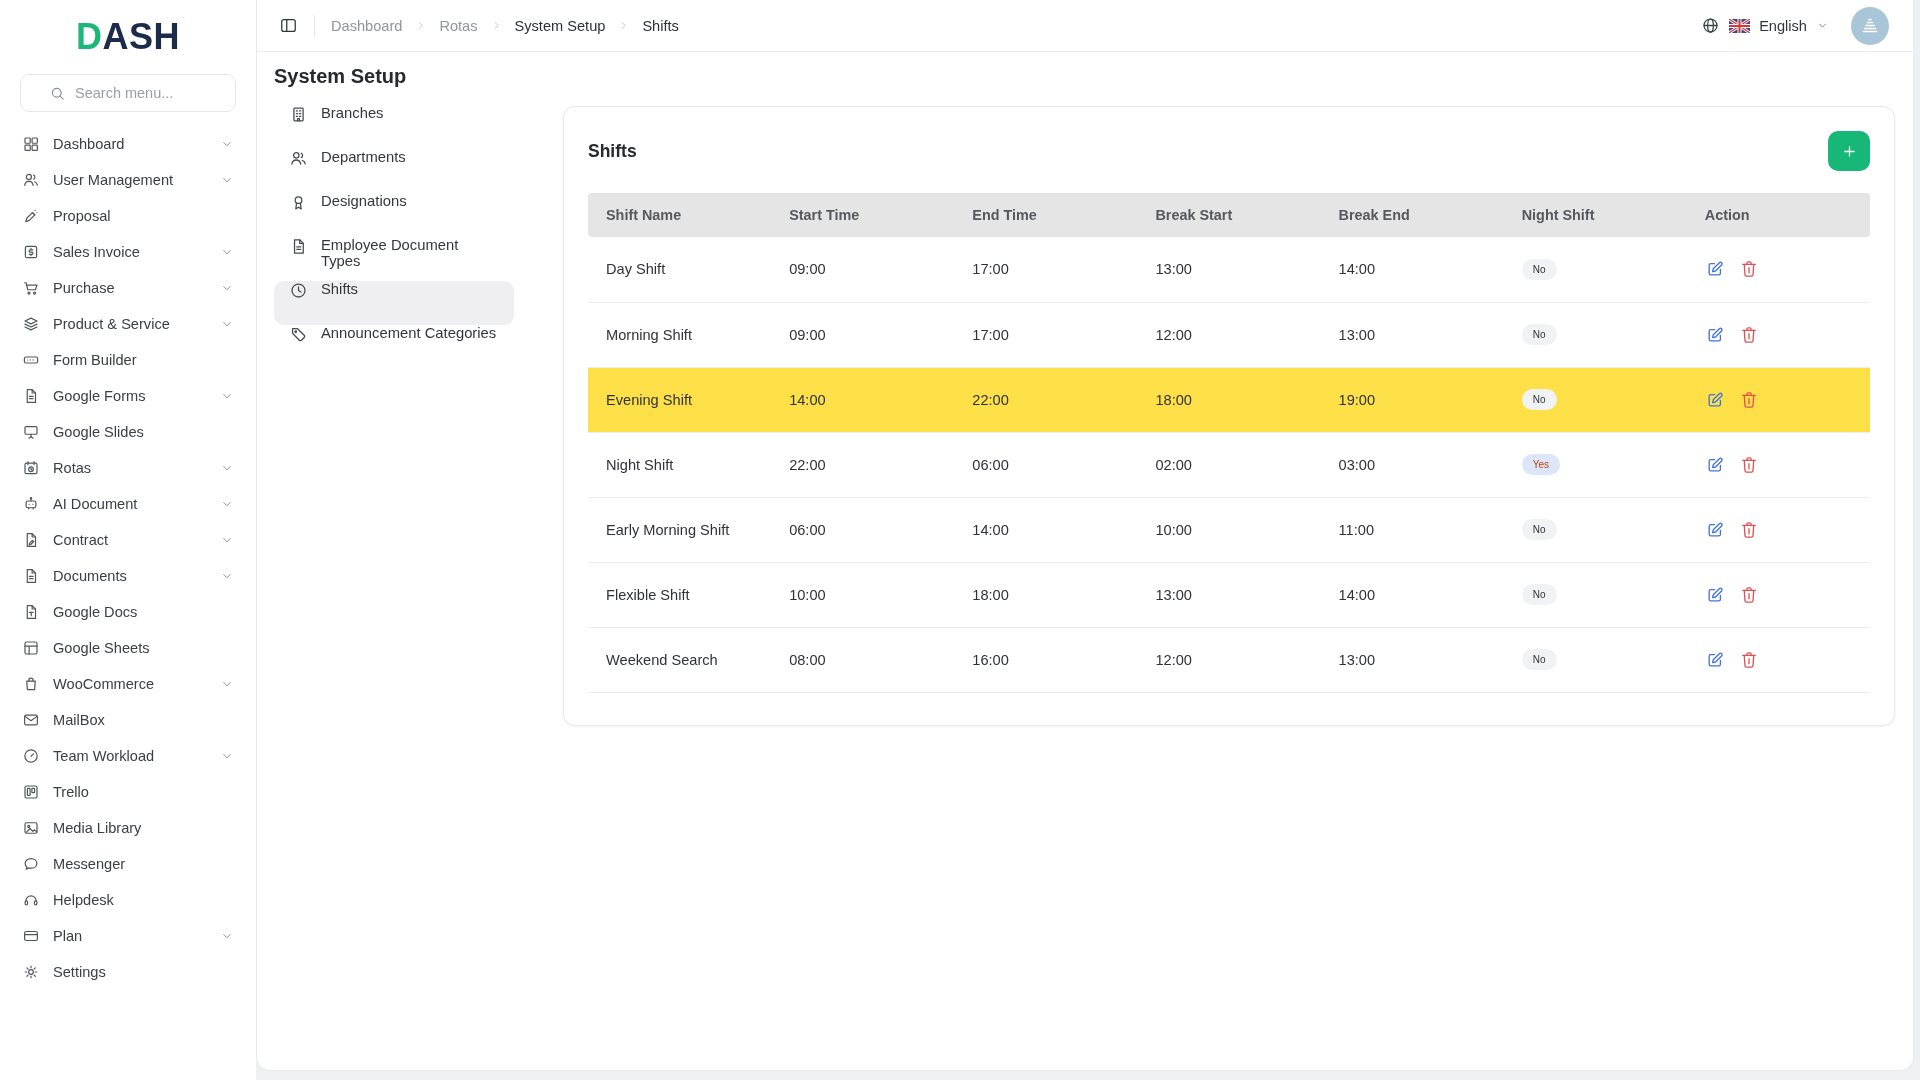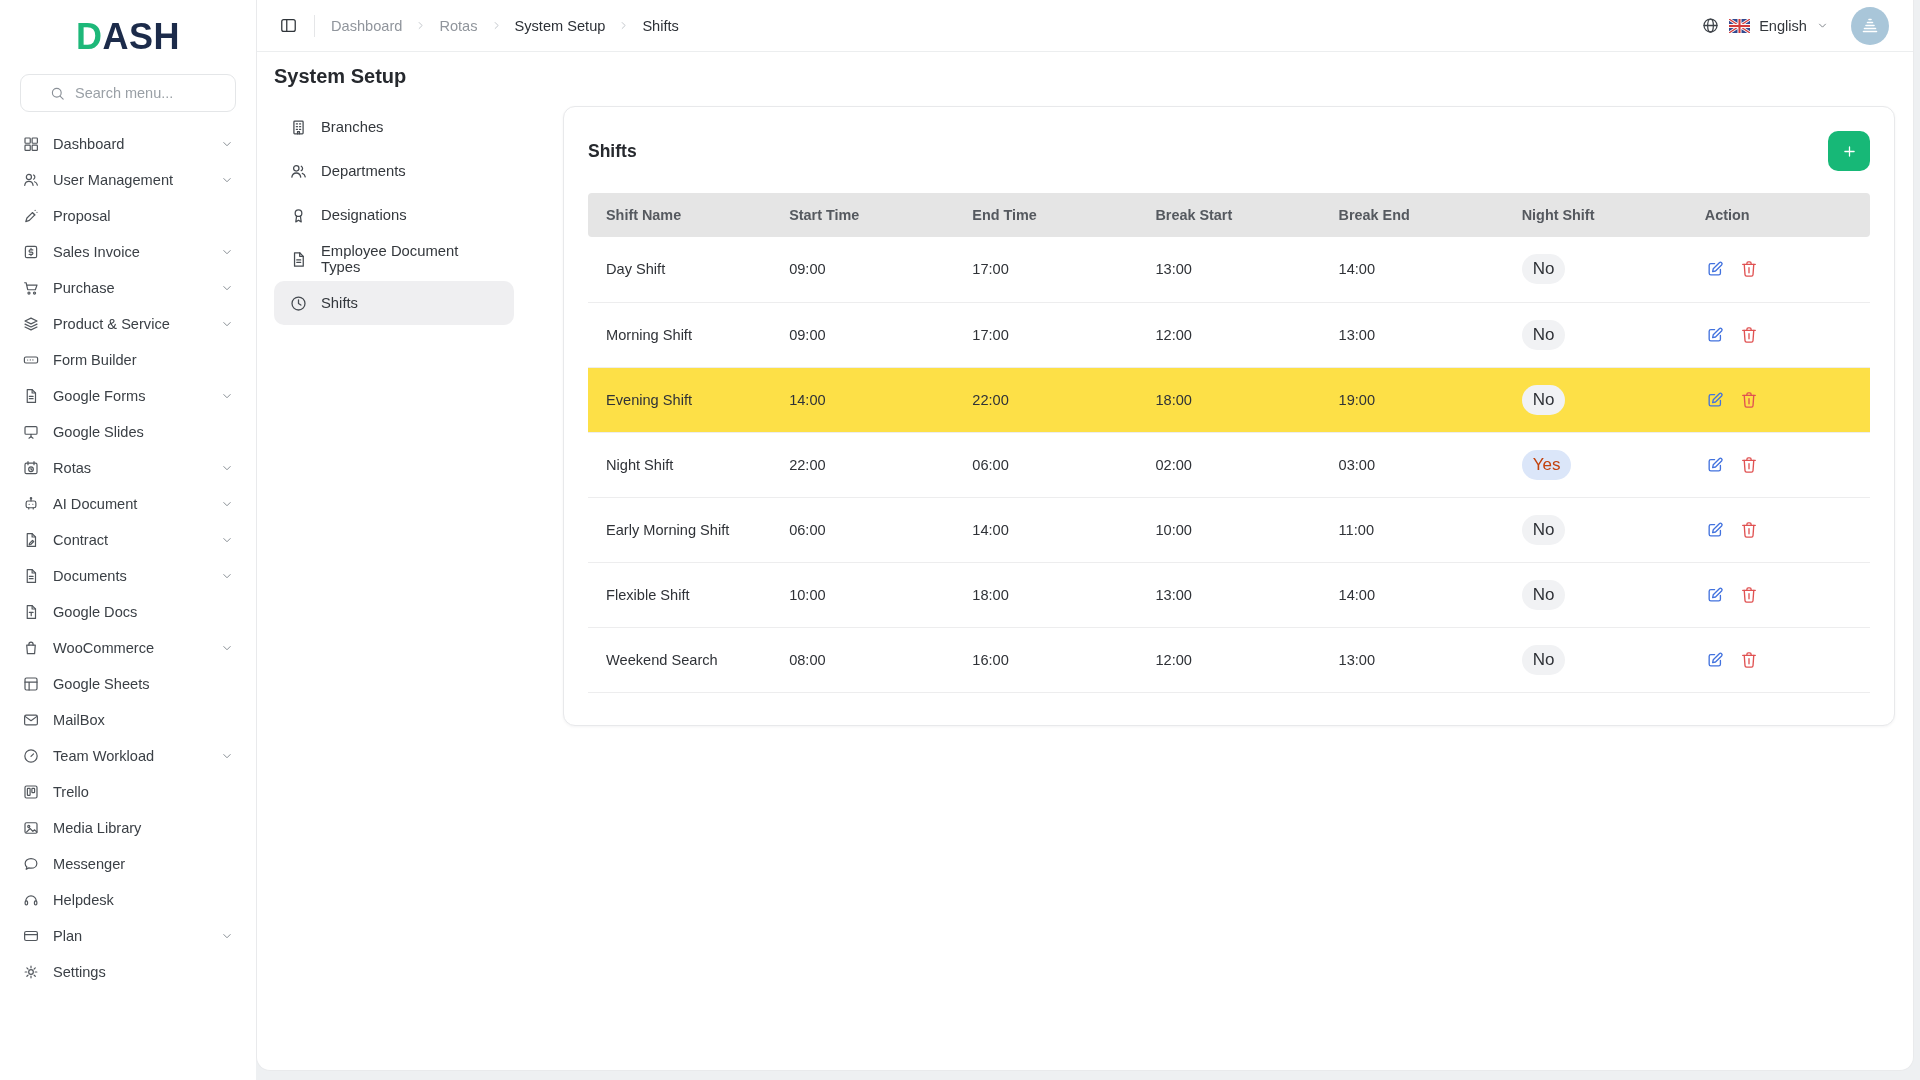--- a/index.html
+++ b/index.html
@@ -45,37 +45,37 @@
   .lang .flag svg { width:21px; height:14px; }
   .lang .chev { color:#6f757c; } .lang .chev svg { width:13px; height:13px; }
   .avatar { width:38px; height:38px; border-radius:50%; background:#a9c6d9; display:flex; align-items:center; justify-content:center; margin-left:22px; cursor:pointer; }
   .avatar svg { width:24px; height:24px; }
 
   
   .content { flex:1; display:flex; align-items:flex-start; padding:12px 18px 0 17px; gap:49px; }
   .left-col { width:240px; min-width:240px; }
   .page-title { font-size:20px; font-weight:700; color:#26292e; margin:1px 0 17px; }
   .setup-menu { display:flex; flex-direction:column; }
-  .setup-item { height:44px; display:flex; align-items:center; gap:13px; padding:0 15px; border-radius:10px; font-size:14.8px; font-weight:500; color:#33373c; cursor:pointer; }
+  .setup-item { height:44px; display:flex; gap:13px; padding:0 15px; border-radius:10px; font-size:14.8px; font-weight:500; color:#33373c; cursor:pointer; }
   .setup-item[data-active="true"] { background:#efeff1; }
   .setup-item .icon { color:#464b51; } .setup-item .icon svg { width:19px; height:19px; }
 
   .card { flex:1; margin-top:42px; background:#fff; border:1px solid #e8e9eb; border-radius:12px; box-shadow:0 1px 3px rgba(16,24,40,.05); padding:0 24px 28px; height:620px; }
   .card-head { display:flex; align-items:center; justify-content:space-between; padding:24px 0 22px; }
   .card-title { font-size:17.5px; font-weight:700; color:#26292e; }
   .add-btn { width:42px; height:40px; border-radius:10px; background:#17b877; border:none; color:#fff; display:flex; align-items:center; justify-content:center; cursor:pointer; }
   .add-btn svg { width:17px; height:17px; fill:none; stroke:#fff; stroke-width:1.8; stroke-linecap:round; }
 
   table { width:100%; border-collapse:collapse; table-layout:fixed; font-size:14.6px; color:#2f3237; }
   thead th { background:#e5e5e5; height:44px; font-weight:600; font-size:14.4px; color:#55595f; text-align:left; padding:0 18px; }
   thead th:first-child { border-radius:4px 0 0 4px; }
   thead th:last-child { border-radius:0 4px 4px 0;margin-top:11px; }
   tbody td { height:65px; border-bottom:1px solid #ededee; padding:0 18px; }
   tbody tr[data-hl="true"] { background:#fde047; }
-  .badge { display:inline-block; min-width:26px; text-align:left; padding:5px 11px; border-radius:999px; font-size:17px; }
+  .badge { display:inline-block; min-width:26px; text-align:left; padding:5px 11px; border-radius:999px; font-size:10px; }
   .badge[data-value="No"] { background:#f1f2f4; color:#2f3237; }
   .badge[data-value="Yes"] { background:#dbe6f9; color:#c2410c; }
   .actions { display:flex; align-items:center; gap:14px; }
   .icon-btn { background:none; border:none; padding:0; cursor:pointer; display:flex; }
   .icon-btn svg { width:20px; height:20px; fill:none; stroke:currentColor; stroke-width:1.6; stroke-linecap:round; stroke-linejoin:round; }
   .icon-btn.edit { color:#4272de; }
   .icon-btn.del { color:#e05252; }
 </style>
 </head>
 <body>
@@ -318,41 +318,41 @@
           <span class="chev icon" data-show="false">
             <svg viewBox="0 0 24 24">
               <path d="M6.5 9.5l5.5 5.5 5.5-5.5"></path>
             </svg>
           </span>
         </div>
 
         <div class="nav-item">
           <span class="icon">
             <svg viewBox="0 0 24 24">
+              <rect x="4" y="4" width="16" height="16" rx="2"></rect>
+              <path d="M4 9.5h16M9.5 9.5V20"></path>
+            </svg>
+          </span>
+          <span class="label">Google Sheets</span>
+          <span class="chev icon" data-show="false">
+            <svg viewBox="0 0 24 24">
+              <path d="M6.5 9.5l5.5 5.5 5.5-5.5"></path>
+            </svg>
+          </span>
+        </div>
+
+        <div class="nav-item">
+          <span class="icon">
+            <svg viewBox="0 0 24 24">
               <path d="M6.3 8.2h11.4l-.9 11.3H7.2z"></path>
               <path d="M9.2 8.2V7a2.8 2.8 0 0 1 5.6 0v1.2"></path>
             </svg>
           </span>
           <span class="label">WooCommerce</span>
           <span class="chev icon" data-show="true">
-            <svg viewBox="0 0 24 24">
-              <path d="M6.5 9.5l5.5 5.5 5.5-5.5"></path>
-            </svg>
-          </span>
-        </div>
-
-        <div class="nav-item">
-          <span class="icon">
-            <svg viewBox="0 0 24 24">
-              <rect x="4" y="4" width="16" height="16" rx="2"></rect>
-              <path d="M4 9.5h16M9.5 9.5V20"></path>
-            </svg>
-          </span>
-          <span class="label">Google Sheets</span>
-          <span class="chev icon" data-show="false">
             <svg viewBox="0 0 24 24">
               <path d="M6.5 9.5l5.5 5.5 5.5-5.5"></path>
             </svg>
           </span>
         </div>
 
         <div class="nav-item">
           <span class="icon">
             <svg viewBox="0 0 24 24">
               <rect x="3.5" y="5.5" width="17" height="13" rx="2"></rect>
@@ -610,20 +610,29 @@
             <div class="setup-item" data-active="true">
               <span class="icon">
                 <svg viewBox="0 0 24 24">
                   <circle cx="12" cy="12" r="8.2"></circle>
                   <path d="M12 7.4V12l3 2"></path>
                 </svg>
               </span>
               <span>Shifts</span>
             </div>
 
+            <div class="setup-item" data-active="false">
+              <span class="icon">
+                <svg viewBox="0 0 24 24">
+                  <path d="M4.5 4.5h6L19.2 13a1.9 1.9 0 0 1 0 2.7l-3.5 3.5a1.9 1.9 0 0 1-2.7 0L4.5 10.5z"></path>
+                  <circle cx="8.5" cy="8.5" r="1"></circle>
+                </svg>
+              </span>
+              <span>Announcement Categories</span>
+            </div>
 
         </div>
       </div>
 
       <section class="card">
         <div class="card-head">
           <h2 class="card-title">Shifts</h2>
           <button class="add-btn">
               <span class="icon">
                 <svg viewBox="0 0 24 24">

